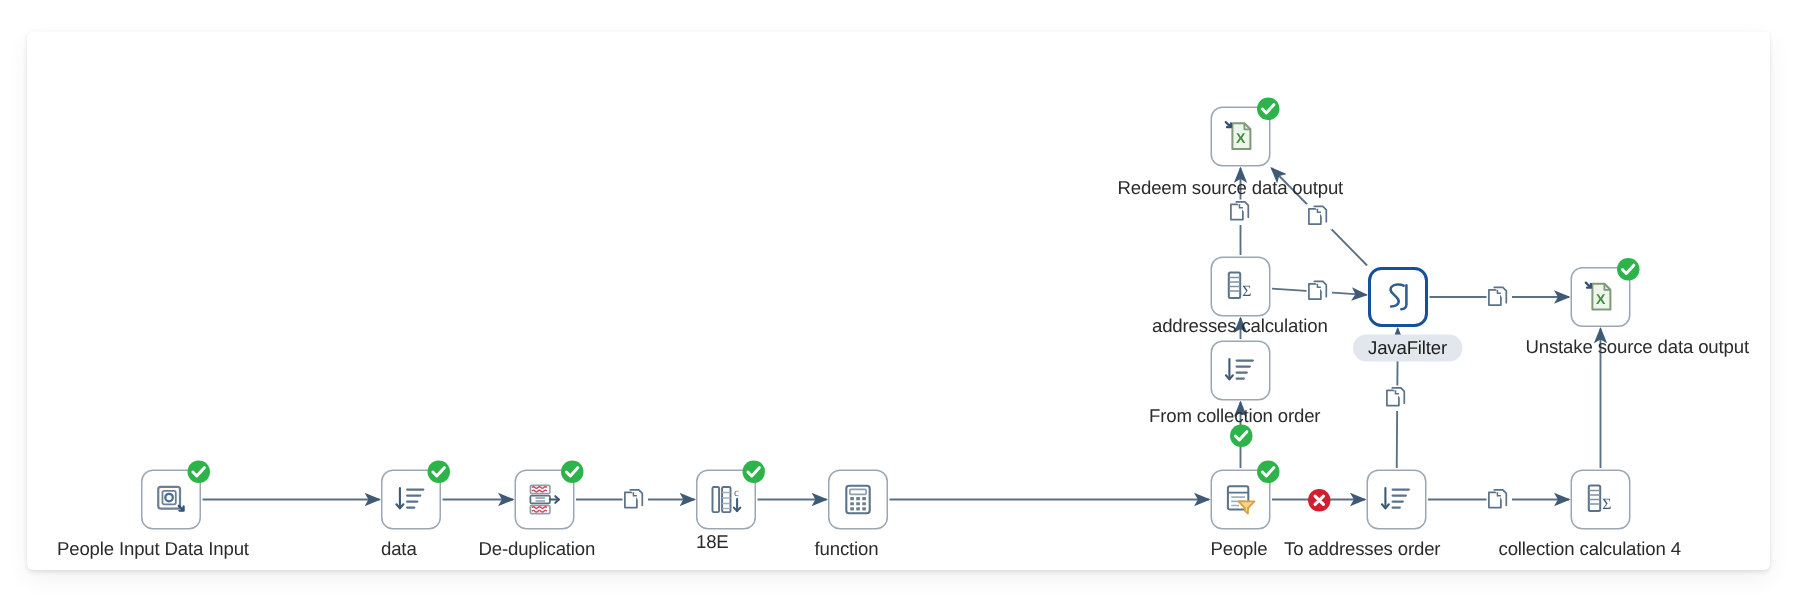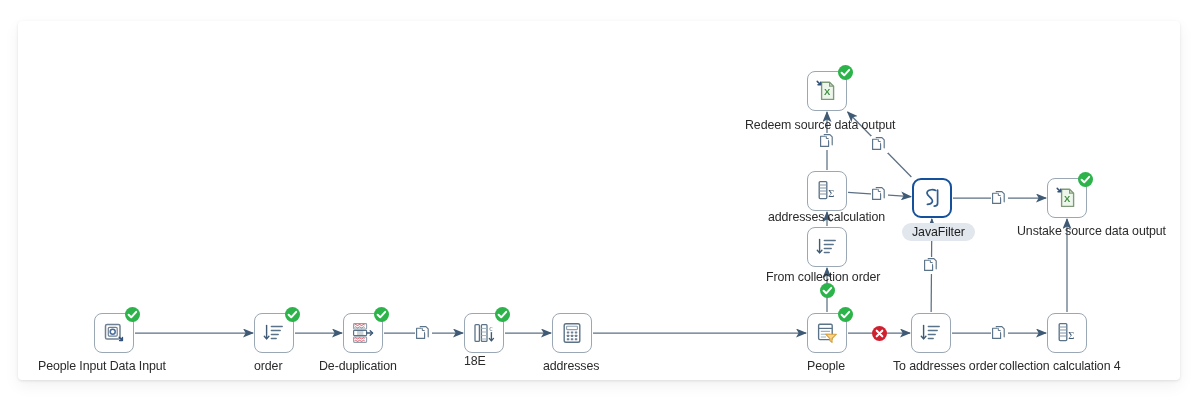--- a/index.html
+++ b/index.html
@@ -150,21 +150,21 @@
               <path d="M9.4 13.4 L16.2 13.4" stroke="#5b7388" stroke-width="1.5" stroke-linecap="round"></path>
               <path d="M9.4 17.4 L14.2 17.4" stroke="#5b7388" stroke-width="1.5" stroke-linecap="round"></path>
             </svg>
           </span>
         </div>
         <div class="badge ok" style="left: 267px; top: 286px;">
           <svg width="15" height="15" viewBox="0 0 15 15">
             <path d="M3.6 7.7 L6.2 10.3 L11.2 4.8" stroke="#ffffff" stroke-width="2" fill="none" stroke-linecap="round" stroke-linejoin="round"></path>
           </svg>
         </div>
-        <div class="node-label" style="left: 236px; top: 338px;">order</div>
+        <div class="node-label" style="left: 236px; top: 338px;">data</div>
         <div class="node" style="left: 325px; top: 292px;">
           <span style="display: flex;">
             <svg width="24" height="24" viewBox="0 0 24 24">
               <rect x="2.6" y="2.6" width="13" height="5.4" rx="0.8" fill="#ffffff" stroke="#8f9fae" stroke-width="1.1"></rect>
               <path d="M3.6 4 q1 -1.1 2 0 q1 1.1 2 0 q1 -1.1 2 0 q1 1.1 2 0 q1 -1.1 2 0" stroke="#d14a5a" stroke-width="0.95" fill="none"></path>
               <path d="M3.6 6.4 q1 -1.1 2 0 q1 1.1 2 0 q1 -1.1 2 0 q1 1.1 2 0 q1 -1.1 2 0" stroke="#d14a5a" stroke-width="0.95" fill="none"></path>
               <rect x="2.6" y="16" width="13" height="5.4" rx="0.8" fill="#ffffff" stroke="#8f9fae" stroke-width="1.1"></rect>
               <path d="M3.6 17.4 q1 -1.1 2 0 q1 1.1 2 0 q1 -1.1 2 0 q1 1.1 2 0 q1 -1.1 2 0" stroke="#d14a5a" stroke-width="0.95" fill="none"></path>
               <path d="M3.6 19.8 q1 -1.1 2 0 q1 1.1 2 0 q1 -1.1 2 0 q1 1.1 2 0 q1 -1.1 2 0" stroke="#d14a5a" stroke-width="0.95" fill="none"></path>
               <rect x="2.6" y="9.4" width="13" height="5.2" rx="0.8" fill="#ffffff" stroke="#5b7388" stroke-width="1.2"></rect>
@@ -210,21 +210,21 @@
                 <rect x="6.8" y="13.8" width="2.5" height="2.1" rx="0.4"></rect>
                 <rect x="10.8" y="13.8" width="2.5" height="2.1" rx="0.4"></rect>
                 <rect x="14.8" y="13.8" width="2.5" height="2.1" rx="0.4"></rect>
                 <rect x="6.8" y="17.2" width="2.5" height="2.1" rx="0.4"></rect>
                 <rect x="10.8" y="17.2" width="2.5" height="2.1" rx="0.4"></rect>
                 <rect x="14.8" y="17.2" width="2.5" height="2.1" rx="0.4"></rect>
               </g>
             </svg>
           </span>
         </div>
-        <div class="node-label" style="left: 525px; top: 338px;">addresses</div>
+        <div class="node-label" style="left: 525px; top: 338px;">function</div>
         <div class="node" style="left: 789px; top: 292px;">
           <span style="display: flex;">
             <svg width="24" height="24" viewBox="0 0 24 24">
               <rect x="3.6" y="3.2" width="13.6" height="15.4" rx="1.3" fill="#ffffff" stroke="#5b7388" stroke-width="1.35"></rect>
               <path d="M3.6 7.4 L17.2 7.4" stroke="#5b7388" stroke-width="1.2"></path>
               <path d="M5.8 10.4 L15 10.4 M5.8 13.2 L15 13.2 M5.8 16 L11 16" stroke="#9fb1c0" stroke-width="1.1"></path>
               <path d="M10.6 13.2 L21.4 13.2 L17 17.6 L17 21.4 L14.9 19.6 L14.9 17.6 Z" fill="#fbd48a" stroke="#d9a13c" stroke-width="1.15" stroke-linejoin="round"></path>
             </svg>
           </span>
         </div>
@@ -240,21 +240,21 @@
               <path d="M4.6 4.2 L4.6 18.2" stroke="#4d6versus" stroke-width="0"></path>
               <path d="M4.6 4.4 L4.6 17.6" stroke="#3f5a75" stroke-width="1.4" stroke-linecap="round"></path>
               <path d="M2.3 15.2 L4.6 17.9 L6.9 15.2" stroke="#3f5a75" stroke-width="1.4" fill="none" stroke-linecap="round" stroke-linejoin="round"></path>
               <path d="M9.4 5.4 L20.2 5.4" stroke="#5b7388" stroke-width="1.5" stroke-linecap="round"></path>
               <path d="M9.4 9.4 L18.2 9.4" stroke="#5b7388" stroke-width="1.5" stroke-linecap="round"></path>
               <path d="M9.4 13.4 L16.2 13.4" stroke="#5b7388" stroke-width="1.5" stroke-linecap="round"></path>
               <path d="M9.4 17.4 L14.2 17.4" stroke="#5b7388" stroke-width="1.5" stroke-linecap="round"></path>
             </svg>
           </span>
         </div>
-        <div class="node-label" style="left: 875px; top: 338px;">To addresses order</div>
+        <div class="node-label" style="left: 838px; top: 338px;">To addresses order</div>
         <div class="node" style="left: 1029px; top: 292px;">
           <span style="display: flex;">
             <svg width="24" height="24" viewBox="0 0 24 24">
               <rect x="4.2" y="2.6" width="7.6" height="17" rx="1" fill="none" stroke="#5b7388" stroke-width="1.35"></rect>
               <g stroke="#7f93a6" stroke-width="1">
                 <path d="M4.2 6 L11.8 6"></path>
                 <path d="M4.2 9 L11.8 9"></path>
                 <path d="M4.2 12 L11.8 12"></path>
                 <path d="M4.2 15 L11.8 15"></path>
               </g>

